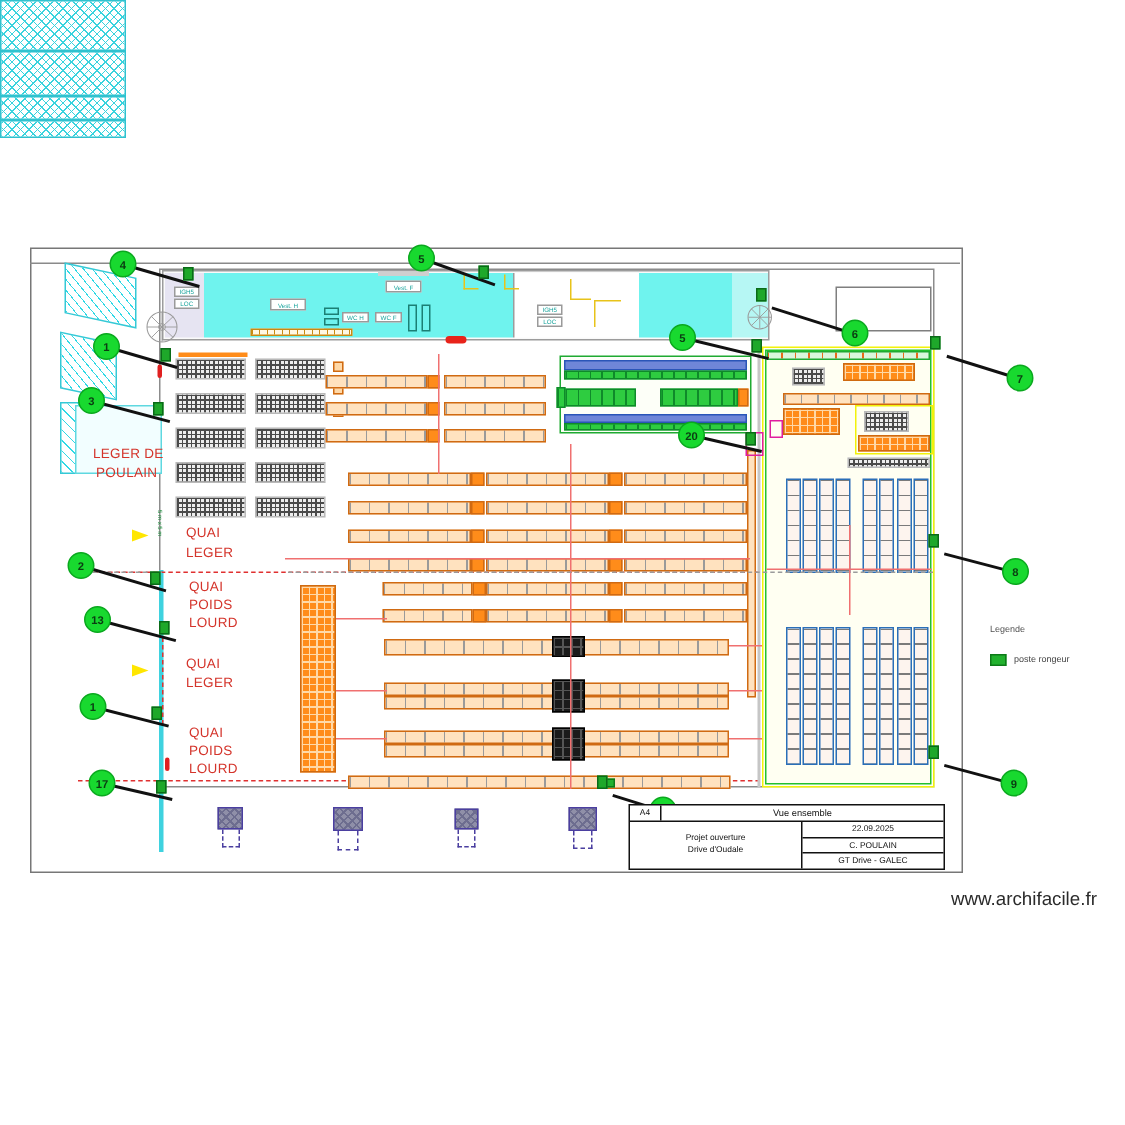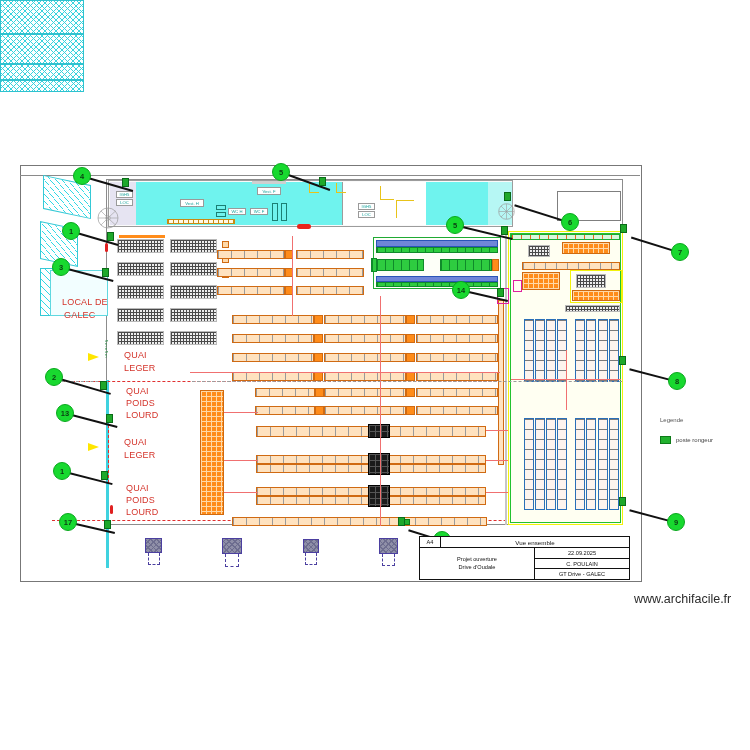--- a/index.html
+++ b/index.html
@@ -222,22 +222,22 @@
       <line x1="8.5" y1="8.5" x2="14" y2="3"></line>
         <line x1="8.5" y1="8.5" x2="3" y2="3"></line>
       <line x1="8.5" y1="8.5" x2="3" y2="14"></line>
         <line x1="8.5" y1="8.5" x2="14" y2="14"></line>
     </g>
   </svg>
 
   <div class="smallbox" style="left:557px;top:191px;width:64px;height:30px;"></div>
 
   <div class="bx" style="left:50px;top:270px;width:58px;height:46px;border:1px solid #5fd8e0;background:#f2feff;"></div>
-  <div class="zlabel big" style="left:62px;top:297px;">LOCAL DE</div>
-  <div class="zlabel big" style="left:64px;top:310px;">GALEC</div>
+  <div class="zlabel big" style="left:62px;top:297px;">LEGER DE</div>
+  <div class="zlabel big" style="left:64px;top:310px;">POULAIN</div>
 
   <div class="zlabel big" style="left:124px;top:350px;">QUAI</div>
   <div class="zlabel big" style="left:124px;top:363px;">LEGER</div>
 
   <div class="hatch2" style="left:108px;top:383px;width:84px;height:34px;"></div>
   <div class="zlabel big" style="left:126px;top:386px;">QUAI</div>
   <div class="zlabel big" style="left:126px;top:398px;">POIDS</div>
   <div class="zlabel big" style="left:126px;top:410px;">LOURD</div>
 
   <div class="zlabel big" style="left:124px;top:437px;">QUAI</div>
@@ -453,21 +453,21 @@
       <div class="endmark" style="left: 106px; top: 414px;"></div>
       <div class="bubble" style="left: 56px; top: 404px;">13</div>
       <div class="leader" style="left: 70px; top: 230px; width: 50px; transform: rotate(16.2602deg);"></div>
       <div class="endmark" style="left: 107px; top: 232px;"></div>
       <div class="bubble" style="left: 62px; top: 222px;">1</div>
       <div class="leader" style="left: 454px; top: 224px; width: 59.6657px; transform: rotate(13.5704deg);"></div>
       <div class="endmark" style="left: 501px; top: 226px;"></div>
       <div class="bubble" style="left: 446px; top: 216px;">5</div>
       <div class="leader" style="left: 460px; top: 289px; width: 49.2443px; transform: rotate(12.9074deg);"></div>
       <div class="endmark" style="left: 497px; top: 288px;"></div>
-      <div class="bubble" style="left: 452px; top: 281px;">14</div>
+      <div class="bubble" style="left: 452px; top: 281px;">20</div>
       <div class="leader" style="left: 441px; top: 539px; width: 33.5261px; transform: rotate(-162.646deg);"></div>
       <div class="endmark" style="left: 398px; top: 517px;"></div>
       <div class="bubble" style="left: 433px; top: 531px;">15</div>
     </div>
 
   <div id="legend">
     <div class="lg-title">Legende</div>
     <div class="lg-row">
       <span class="lg-swatch"></span>
       <span class="lg-txt">poste rongeur</span>

